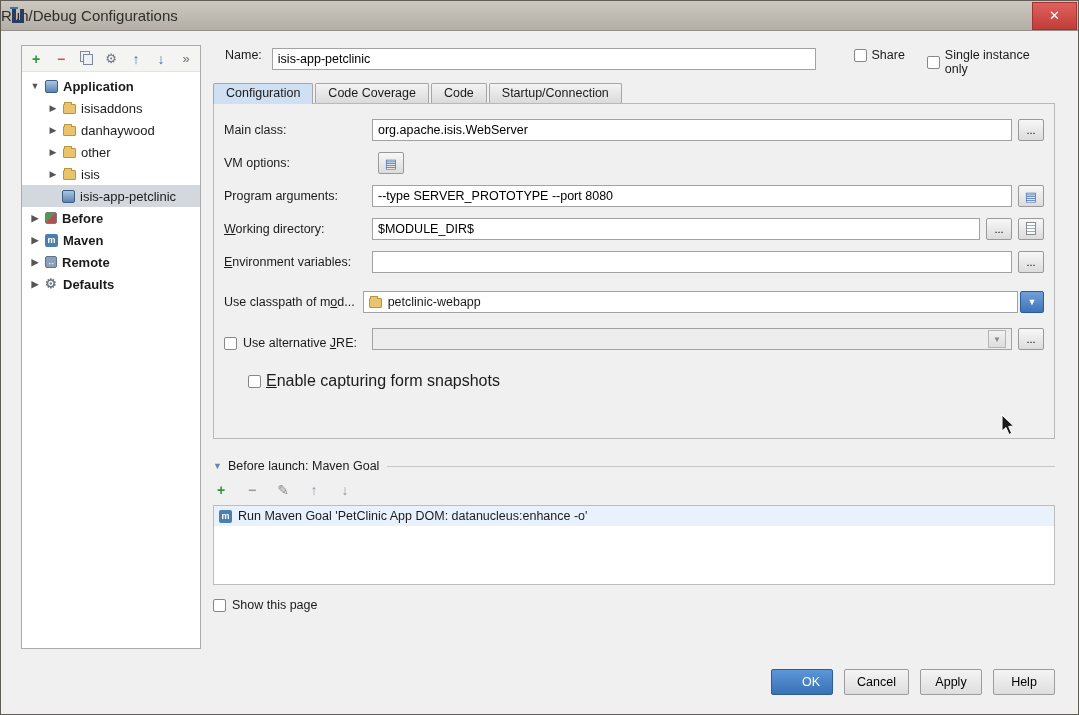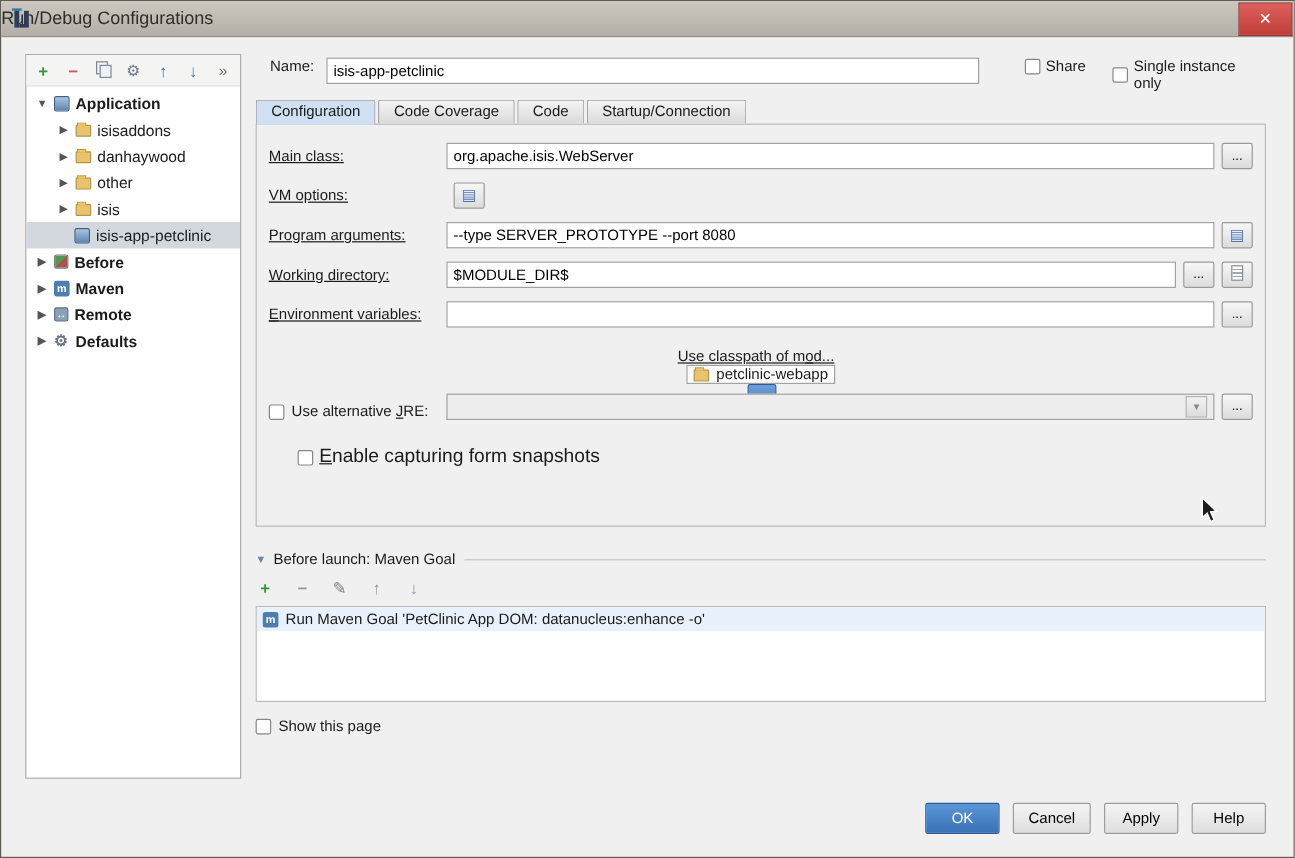--- a/index.html
+++ b/index.html
@@ -90,21 +90,21 @@
     height:20px; line-height:19px; padding:0 12px; margin-right:2px;
     border:1px solid #a6a6a6; border-bottom:none; border-radius:2px 2px 0 0;
     background:linear-gradient(#f4f4f4,#dadada); cursor:default;
   }
   .tab.active { height:21px; background:#cfe0f2; }
   .tab-panel {
     position:absolute; left:212px; top:102px; right:23px; height:336px;
     border:1px solid #b9b9b9; background:#f0f0f0; padding:14px 10px 0 10px; z-index:1;
   }
   .frow { display:flex; align-items:center; margin-bottom:9px; height:24px; font-size:12.5px; }
-  .frow .flabel { width:148px; flex:none;text-decoration:underline; }
+  .frow .flabel { width:148px; flex:none; }
   .frow .field { flex:1; }
   .field:focus, .field.focused { outline:none; border:1px solid #64a1e8; box-shadow:0 0 3px 1px rgba(90,150,230,.55); }
   .btn-sq {
     width:26px; height:22px; margin-left:6px; flex:none;
     border:1px solid #999; border-radius:2px; background:linear-gradient(#f7f7f7,#dcdcdc);
     font-size:11px; line-height:1; cursor:default; padding:0;
   }
   .btn-sq .g-editor { color:#4a77b8; font-size:13px; }
   .icon-page { display:inline-block; width:10px; height:13px; background:#fff; border:1px solid #8a8a8a;
     background-image:repeating-linear-gradient(#fff 0 2px, #9ab 2px 3px); }
@@ -112,40 +112,40 @@
   .combo.disabled { background:#ededed; color:#8a8a8a; position:relative; }
   .combo-arrow-inner {
     margin-left:auto; width:18px; height:18px; border:1px solid #b5b5b5;
     background:linear-gradient(#f2f2f2,#ddd); color:#888; font-size:8px; text-align:center; line-height:17px; flex:none;
   }
   .btn-drop {
     width:24px; height:22px; margin-left:2px; flex:none; border:1px solid #2d5c9a; border-radius:2px;
     background:linear-gradient(#6fa0d8,#3f74b8); color:#fff; font-size:9px; cursor:default; padding:0;
   }
   .jre-lead { width:148px; display:flex; align-items:center; gap:6px; flex:none; }
-  .classpath-row { margin-top:16px;flex-direction:column; }
+  .classpath-row { margin-top:16px; }
   .classpath-row .flabel { width:auto; margin-right:8px; }
   .jre-row { margin-top:12px;align-items:flex-end; }
   .snap-row { margin-top:22px; display:flex;margin-left:24px; }
   
   .before { position:absolute; left:212px; top:458px; right:23px; font-size:12.5px; }
   .bl-header { display:flex; align-items:center; }
   .bl-tri { color:#6b85a8; font-size:9px; margin-right:6px; }
   .bl-rule { flex:1; height:1px; background:#c6c6c6; margin-left:8px; }
   .bl-toolbar { margin-top:9px; display:flex; gap:15px; align-items:center; }
   .bl-list { margin-top:7px; height:80px; background:#fff; border:1px solid #bcbcbc; overflow:hidden; }
   .task-row { height:20px; background:#e9f2fc; display:flex; align-items:center; gap:6px; padding:0 5px; }
   .show-row { margin-top:13px; display:flex; align-items:center; gap:6px; }
   
   .footer-buttons { position:absolute; right:23px; bottom:19px; display:flex; gap:11px; }
   .fbtn {
     min-width:62px; height:26px; padding:0 12px; font-size:12.5px; font-family:inherit;
     border:1px solid #9c9c9c; border-radius:2px; background:linear-gradient(#f4f4f4,#dedede); cursor:default;
   }
-  .fbtn.ok { background:linear-gradient(#5a96d8,#3a72b4); border-color:#2d5c9a; color:#fff; }
+  .fbtn.ok { background:linear-gradient(#5a96d8,#3a72b4); border-color:#2d5c9a; color:#fff;text-align:right; }
   
   .cursor { position:absolute; left:1000px; top:413px; z-index:9; pointer-events:none; }
   u { text-decoration:underline; }
 </style>
 </head>
 <body>
 
 <div class="window">
 
   <div class="titlebar">

